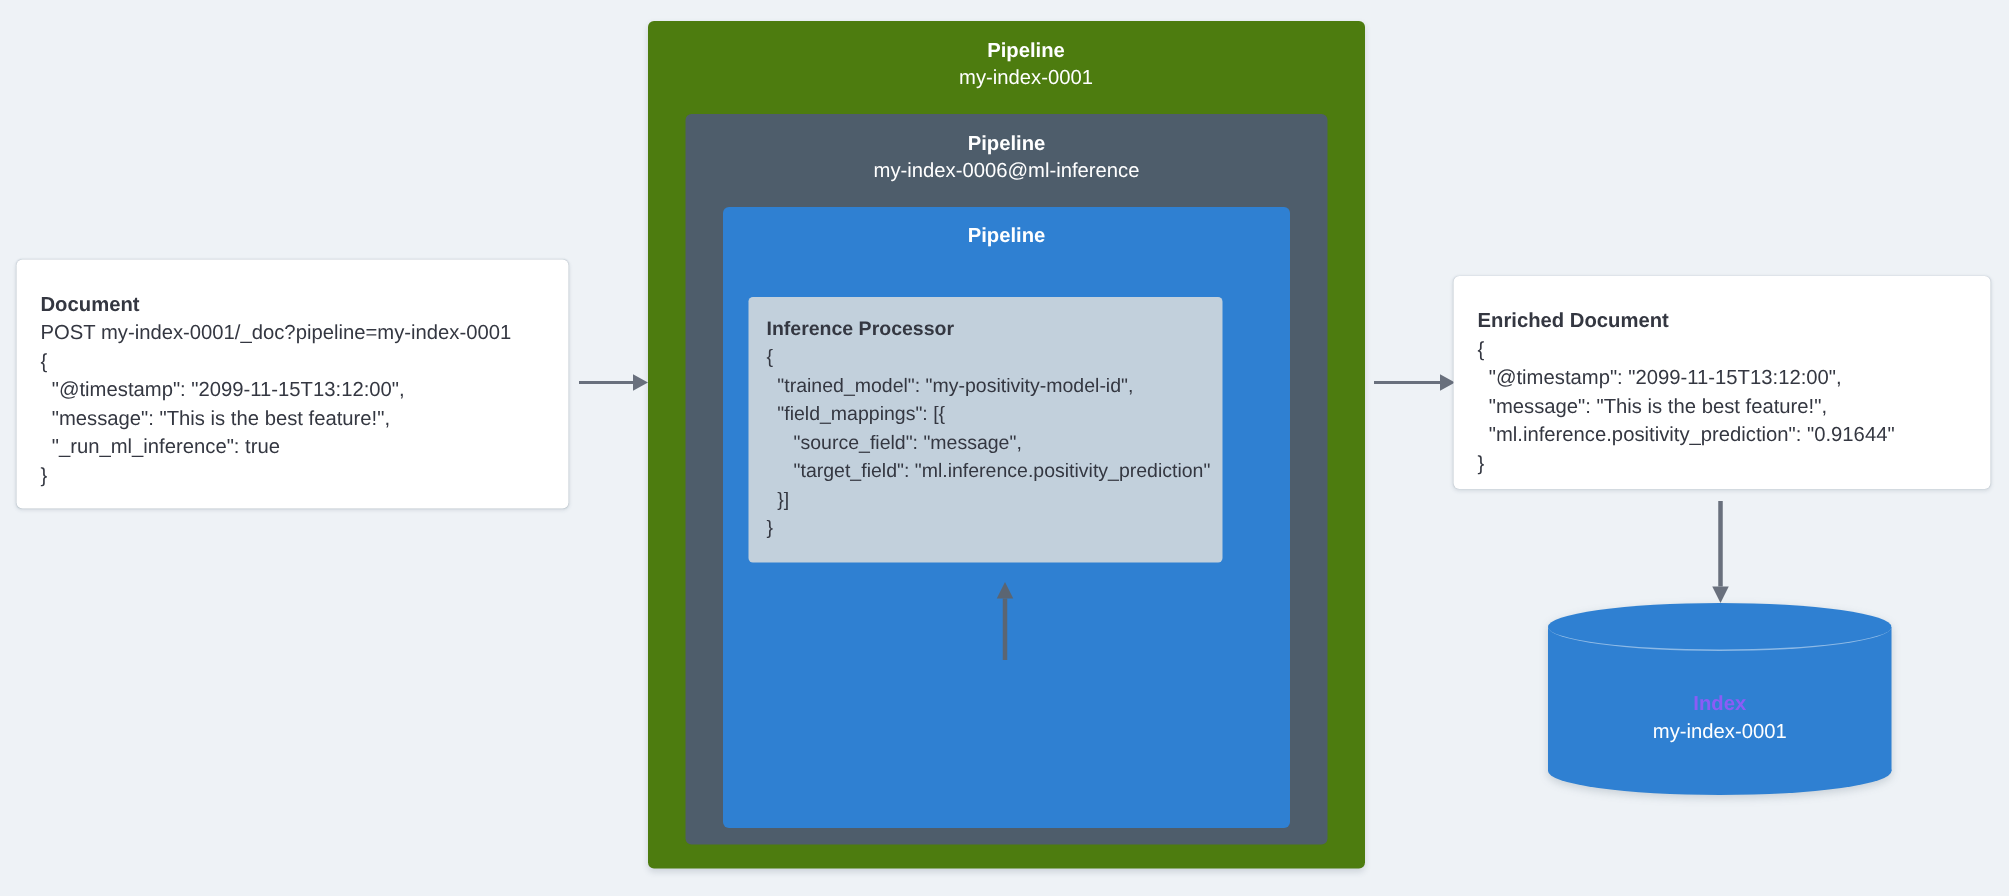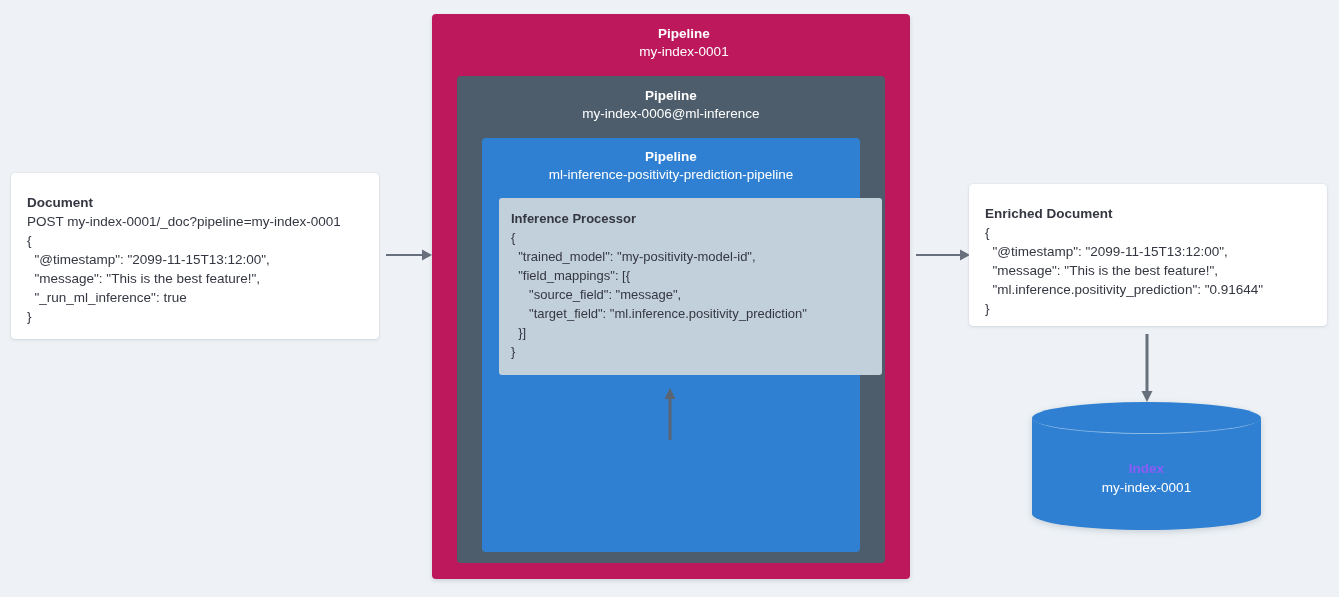--- a/index.html
+++ b/index.html
@@ -75,21 +75,21 @@
     line-height: 19px;
     color: #ffffff;
     text-align: center;
   }
 
   #pipeline-outer {
     left: 432px;
     top: 14px;
     width: 478px;
     height: 565px;
-    background: #be185d;
+    background: #4d7c0f;
     box-shadow: 0 2px 4px rgba(60,80,100,0.18);
     padding-top: 11px;
     padding-left: 26px;
   }
   #pipeline-middle {
     left: 25px;
     top: 62px;
     width: 428px;
     height: 487px;
     background: #4e5d6b;
@@ -102,21 +102,21 @@
     height: 414px;
     background: #2f80d2;
     padding-top: 10px;
   }
 
   
   #inference-processor {
     position: absolute;
     left: 17px;
     top: 60px;
-    width: 383px;
+    width: 316px;
     height: 177px;
     background: #c2d0dc;
     border-radius: 3px;
     box-sizing: border-box;
     padding: 11px 12px 0 12px;
   }
   .ip-title {
     font-weight: bold;
     font-size: 13px;
     line-height: 19px;
@@ -248,21 +248,20 @@
   <div class="pbox" id="pipeline-outer">
     <div class="pbox-title">Pipeline</div>
     <div class="pbox-sub">my-index-0001</div>
 
     <div class="pbox" id="pipeline-middle">
       <div class="pbox-title">Pipeline</div>
       <div class="pbox-sub">my-index-0006@ml-inference</div>
 
       <div class="pbox" id="pipeline-inner">
         <div class="pbox-title">Pipeline</div>
-        <div class="pbox-sub">ml-inference-positivity-prediction-pipeline</div>
 
         <div id="inference-processor">
           <div class="ip-title">Inference Processor</div>
           <div class="ip-line">{</div>
           <div class="ip-line">  "trained_model": "my-positivity-model-id",</div>
           <div class="ip-line">  "field_mappings": [{</div>
           <div class="ip-line">     "source_field": "message",</div>
           <div class="ip-line">     "target_field": "ml.inference.positivity_prediction"</div>
           <div class="ip-line">  }]</div>
           <div class="ip-line">}</div>

